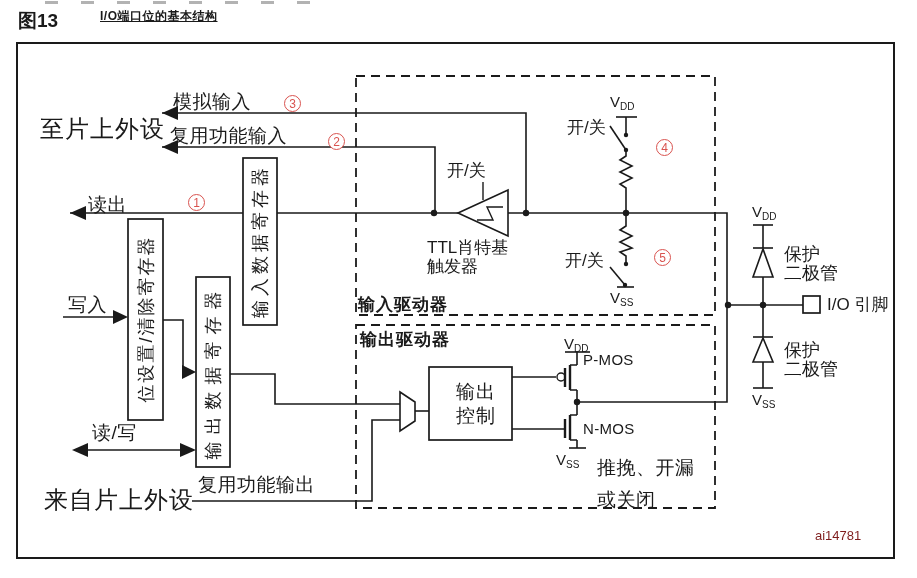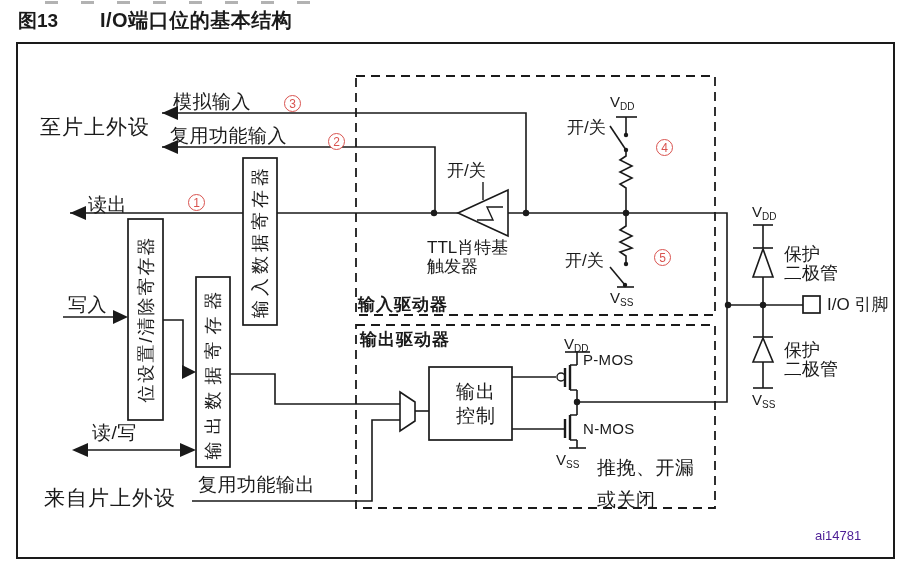--- a/index.html
+++ b/index.html
@@ -3,22 +3,22 @@
 <meta charset="utf-8">
 <style>
   html,body{margin:0;padding:0;background:#ffffff;}
   #stage{
     position:relative;width:917px;height:578px;background:#ffffff;overflow:hidden;
     font-family:"Liberation Sans", sans-serif;color:#1a1a1a;
   }
   #wires{position:absolute;left:0;top:0;}
   .txt{position:absolute;white-space:nowrap;line-height:1.05;}
   .fig-label{font-size:19px;font-weight:bold;}
-  .fig-title{font-size:20px;font-weight:bold;letter-spacing:0.5px;}
-  .big{font-size:21px;letter-spacing:1px;}
+  .fig-title{font-size:12px;font-weight:bold;letter-spacing:0.5px;text-decoration:underline;}
+  .big{font-size:24px;letter-spacing:1px;}
   .sig{font-size:19px;letter-spacing:0.5px;}
   .small{font-size:17px;}
   .drv{font-size:17px;letter-spacing:1px;font-weight:bold;}
   .vreg{
     position:absolute;display:flex;align-items:center;justify-content:center;
     transform:rotate(-90deg);font-size:18px;white-space:nowrap;
   }
   .ctrlbox{
     position:absolute;left:429px;top:367px;width:94px;height:73px;
     display:flex;flex-direction:column;align-items:center;justify-content:center;
@@ -26,21 +26,21 @@
   }
   .badge{
     position:absolute;width:17px;height:17px;border-radius:50%;
     border:1.4px solid #d9534f;color:#d9534f;background:#fff;
     font-size:12px;line-height:16px;text-align:center;box-sizing:border-box;
   }
   .pwr{position:absolute;font-size:15px;white-space:nowrap;text-align:right;}
   .pwr .sub{font-size:10px;vertical-align:-3px;letter-spacing:0;}
   .twolines{line-height:19px;}
   .mos{font-size:15px;letter-spacing:0.3px;}
-  .wm{font-size:13px;color:#4c1d95;}
+  .wm{font-size:13px;color:#7f1d1d;}
   .artifact{
     position:absolute;left:45px;top:1px;width:288px;height:3px;opacity:.45;
     background:repeating-linear-gradient(90deg,#555 0 13px,transparent 13px 36px);
   }
 </style>
 </head>
 <body>
 
 <div id="stage">
 

